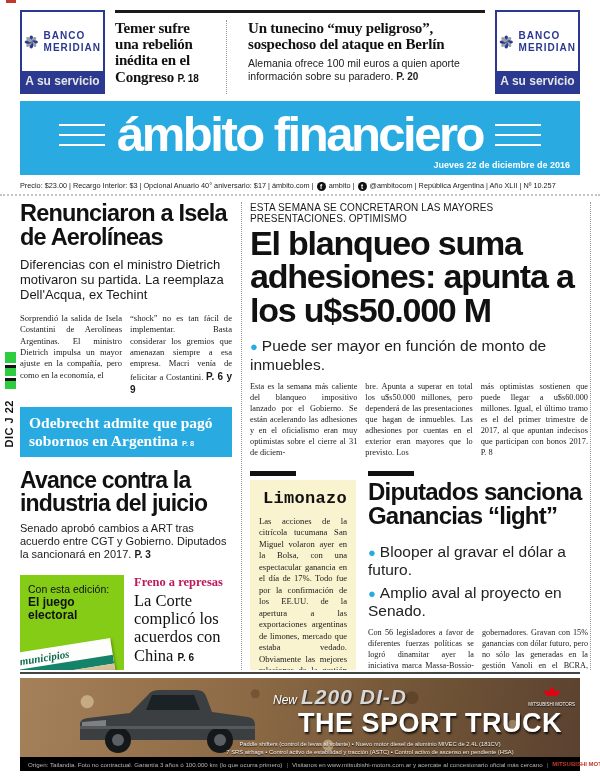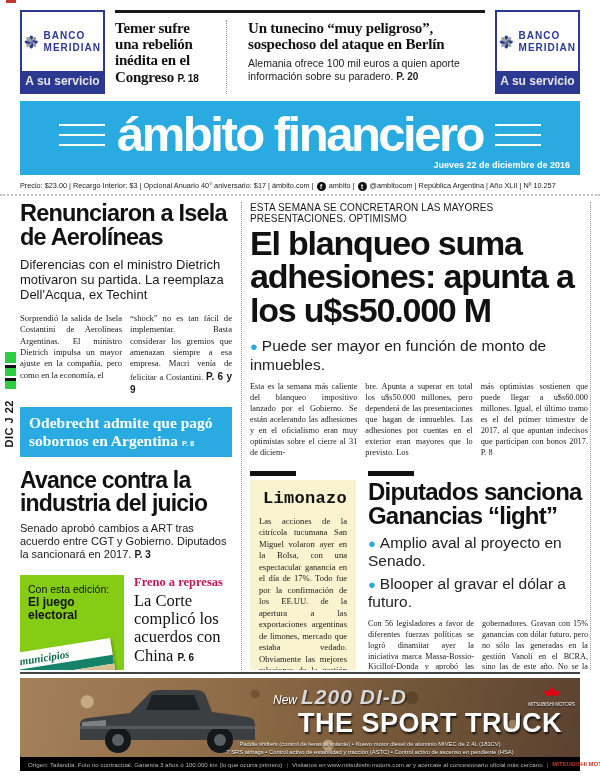--- a/index.html
+++ b/index.html
@@ -81,21 +81,21 @@
   .main-body { margin:8px 0 12px; }
   .main-body .body-cols { font-size:8.3px; }
   .sub-row { display:flex; gap:12px; }
   .limonazo-wrap { width:106px; }
   .black-tick { width:46px; height:5px; background:#111; margin-bottom:4px; }
   .limonazo-box { background:#faf3cf; padding:9px 9px 10px; }
   .limonazo-title { font-family:Liberation Mono, monospace; font-weight:bold; font-size:17px;
     letter-spacing:0.3px; text-align:right; margin-bottom:8px; }
   .limonazo-body { font-family:"Liberation Serif", serif; font-size:8.6px; line-height:1.34; text-align:justify; color:#1a1a1a; }
   .ganancias { flex:1; }
-  .h-gan { font-size:24px; font-weight:bold; line-height:1.0; letter-spacing:-0.8px; margin:2px 0 6px; }
+  .h-gan { font-size:24px; font-weight:bold; line-height:1.0; letter-spacing:-0.8px; margin:2px 0 15px; }
   .gan-body { margin-top:7px; }
   .gan-body .body-cols { font-size:8.2px; }
   
   .footer-rule { position:absolute; top:672px; left:20px; right:20px; border-top:2px solid #444; }
   .ad-bottom { position:absolute; top:678px; left:20px; right:20px; height:93px; }
   .ad-photo { position:relative; height:79px; overflow:hidden;
     background:
       radial-gradient(circle at 12% 30%, rgba(230,210,170,0.55) 0 6px, transparent 7px),
       radial-gradient(circle at 30% 70%, rgba(60,40,20,0.5) 0 5px, transparent 6px),
       radial-gradient(circle at 55% 85%, rgba(235,215,175,0.5) 0 5px, transparent 6px),
@@ -274,22 +274,22 @@
           <div class="black-tick"></div>
           <div class="limonazo-box">
             <div class="limonazo-title">Limonazo</div>
             <div class="limonazo-body">Las acciones de la citrícola tucumana San Miguel volaron ayer en la Bolsa, con una espectacular ganancia en el día de 17%. Todo fue por la confirmación de los EE.UU. de la apertura a las exportaciones argentinas de limones, mercado que estaba vedado. Obviamente las mejores relaciones de la gestión Macri con la mayor potencia del mundo permitieron esta apertura. El índice Merval así pudo cerrar ayer con ganancias de 3,25% en rueda chata. P. 5</div>
           </div>
         </div>
 
         <div class="ganancias">
           <div class="black-tick"></div>
           <div class="h-gan">Diputados sanciona Ganancias “light”</div>
+          <div class="bullet-line"><span class="b">●</span><span>Blooper al gravar el dólar a futuro.</span></div>
           <div class="bullet-line"><span class="b">●</span><span>Amplio aval al proyecto en Senado.</span></div>
-          <div class="bullet-line"><span class="b">●</span><span>Blooper al gravar el dólar a futuro.</span></div>
           <div class="gan-body">
             <div class="body-cols">
               <div>Con 56 legisladores a favor de diferentes fuerzas políticas se logró dinamitar ayer la iniciativa marca Massa-Bossio-Kicillof-Donda y aprobó las modificaciones que nacieron del pacto Gobierno-CGT-</div>
               <div>gobernadores. Gravan con 15% ganancias con dólar futuro, pero no sólo las generadas en la gestión Vanoli en el BCRA, sino las de este año. No se la puede corregir porque demora proceso. P. 2, 8 y 12</div>
             </div>
           </div>
 
         </div>
       </div>
     </div>

